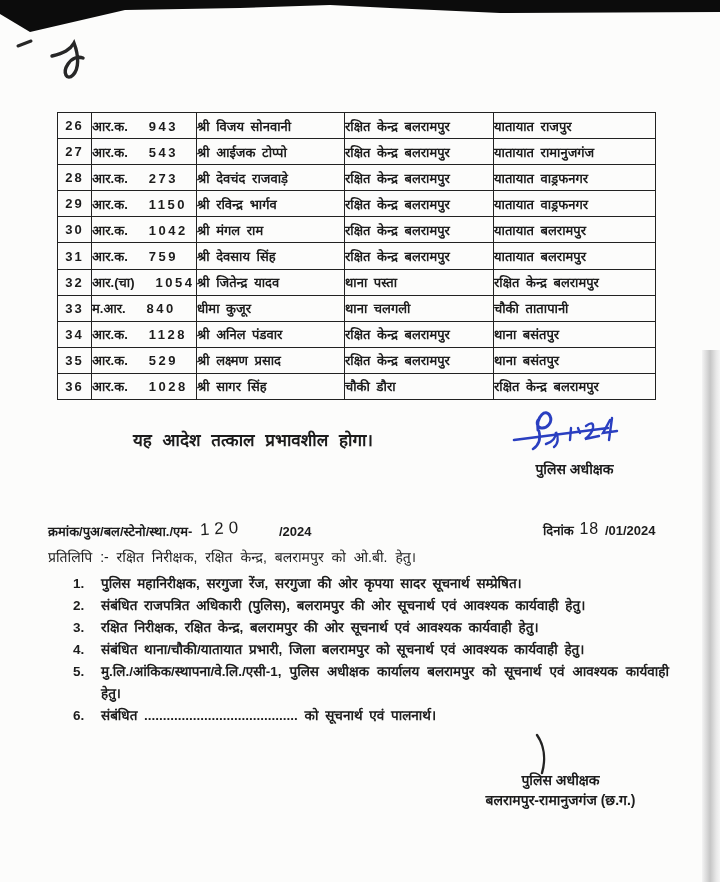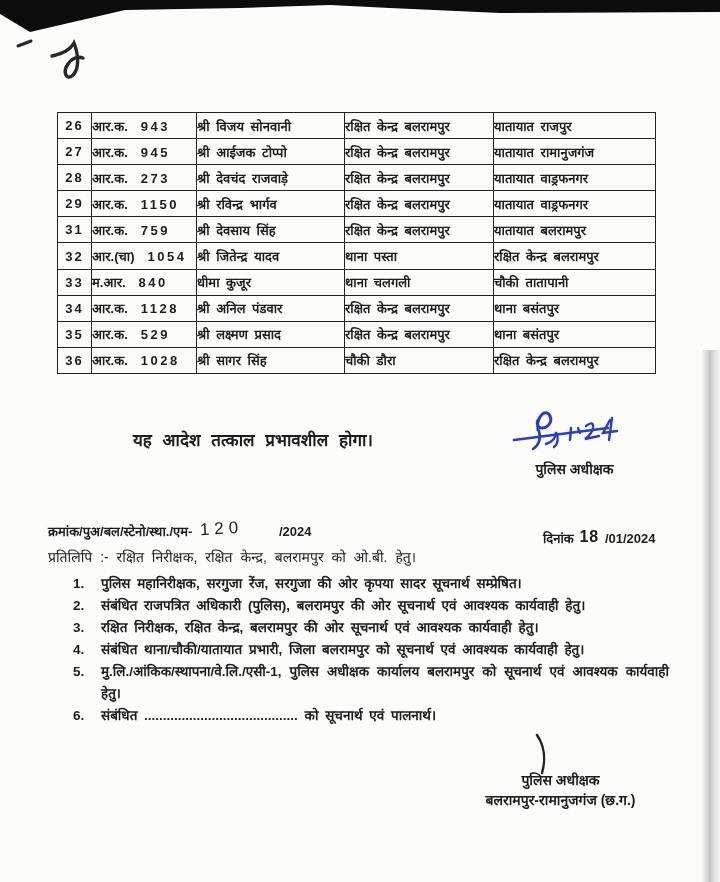--- a/index.html
+++ b/index.html
@@ -30,21 +30,21 @@
   table.transfer td{
     border:1.6px solid #222;
     height:25.1px;
     font-size:13px;font-weight:700;
     word-spacing:3px;
     white-space:nowrap;overflow:hidden;
     padding:0;
   }
   td.c-sno{text-align:center;letter-spacing:2px;margin-left:28px;}
   td.c-badge{padding-left:11px;}
-  td.c-badge .digits{letter-spacing:2.5px;margin-left:13px;}
+  td.c-badge .digits{letter-spacing:2.5px;margin-left:21px;}
   td.c-name{padding-left:10px;}
   td.c-from{padding-left:11px;}
   td.c-to{padding-left:13px;}
   
   .order-line{
     position:absolute;left:133px;top:428px;
     font-size:17px;font-weight:700;word-spacing:6px;
   }
   .sig-blue{position:absolute;left:512px;top:408px;}
   .officer-block{
@@ -54,22 +54,22 @@
   .officer-block .svc{font-size:9px;font-weight:700;}
   .ref-row{position:absolute;left:0;top:521px;width:720px;height:22px;font-size:13px;}
   .ref-left{position:absolute;left:48px;top:0;font-weight:600;}
   .ref-right{position:absolute;left:543px;top:0;font-weight:600;}
   .hand{
     display:inline-block;font-size:17px;font-weight:500;
     letter-spacing:5px;transform:rotate(-3deg) translateY(-2px);
     margin:0 4px;
   }
   .hand-date{
-    display:inline-block;font-size:16px;font-weight:700;
-    letter-spacing:1px;transform:translateY(-1px);margin:8px 2px;
+    display:inline-block;font-size:16px;font-weight:400;
+    letter-spacing:1px;transform:translateY(-1px);margin:0 2px;
   }
   .ref-suffix{margin-left:28px;}
   .copy-line{
     position:absolute;left:48px;top:547px;
     font-size:14px;font-weight:400;word-spacing:4px;
   }
   .copy-list{position:absolute;left:73px;top:573px;width:596px;}
   .li{display:flex;line-height:22px;font-size:13.5px;font-weight:700;word-spacing:3px;}
   .li-num{flex:0 0 28px;}
   .li-text{flex:1;text-align:justify;}
@@ -110,38 +110,45 @@
     <tbody>
         <tr>
           <td class="c-sno">26</td>
           <td class="c-badge"><span>आर.क.</span><span class="digits">943</span></td>
           <td class="c-name">श्री विजय सोनवानी</td>
           <td class="c-from">रक्षित केन्द्र बलरामपुर</td>
           <td class="c-to">यातायात राजपुर</td>
         </tr>
         <tr>
           <td class="c-sno">27</td>
-          <td class="c-badge"><span>आर.क.</span><span class="digits">945</span></td>
+          <td class="c-badge"><span>आर.क.</span><span class="digits">543</span></td>
           <td class="c-name">श्री आईजक टोप्पो</td>
           <td class="c-from">रक्षित केन्द्र बलरामपुर</td>
           <td class="c-to">यातायात रामानुजगंज</td>
         </tr>
         <tr>
           <td class="c-sno">28</td>
           <td class="c-badge"><span>आर.क.</span><span class="digits">273</span></td>
           <td class="c-name">श्री देवचंद राजवाड़े</td>
           <td class="c-from">रक्षित केन्द्र बलरामपुर</td>
           <td class="c-to">यातायात वाड्रफनगर</td>
         </tr>
         <tr>
           <td class="c-sno">29</td>
           <td class="c-badge"><span>आर.क.</span><span class="digits">1150</span></td>
           <td class="c-name">श्री रविन्द्र भार्गव</td>
           <td class="c-from">रक्षित केन्द्र बलरामपुर</td>
           <td class="c-to">यातायात वाड्रफनगर</td>
+        </tr>
+        <tr>
+          <td class="c-sno">30</td>
+          <td class="c-badge"><span>आर.क.</span><span class="digits">1042</span></td>
+          <td class="c-name">श्री मंगल राम</td>
+          <td class="c-from">रक्षित केन्द्र बलरामपुर</td>
+          <td class="c-to">यातायात बलरामपुर</td>
         </tr>
         <tr>
           <td class="c-sno">31</td>
           <td class="c-badge"><span>आर.क.</span><span class="digits">759</span></td>
           <td class="c-name">श्री देवसाय सिंह</td>
           <td class="c-from">रक्षित केन्द्र बलरामपुर</td>
           <td class="c-to">यातायात बलरामपुर</td>
         </tr>
         <tr>
           <td class="c-sno">32</td>

